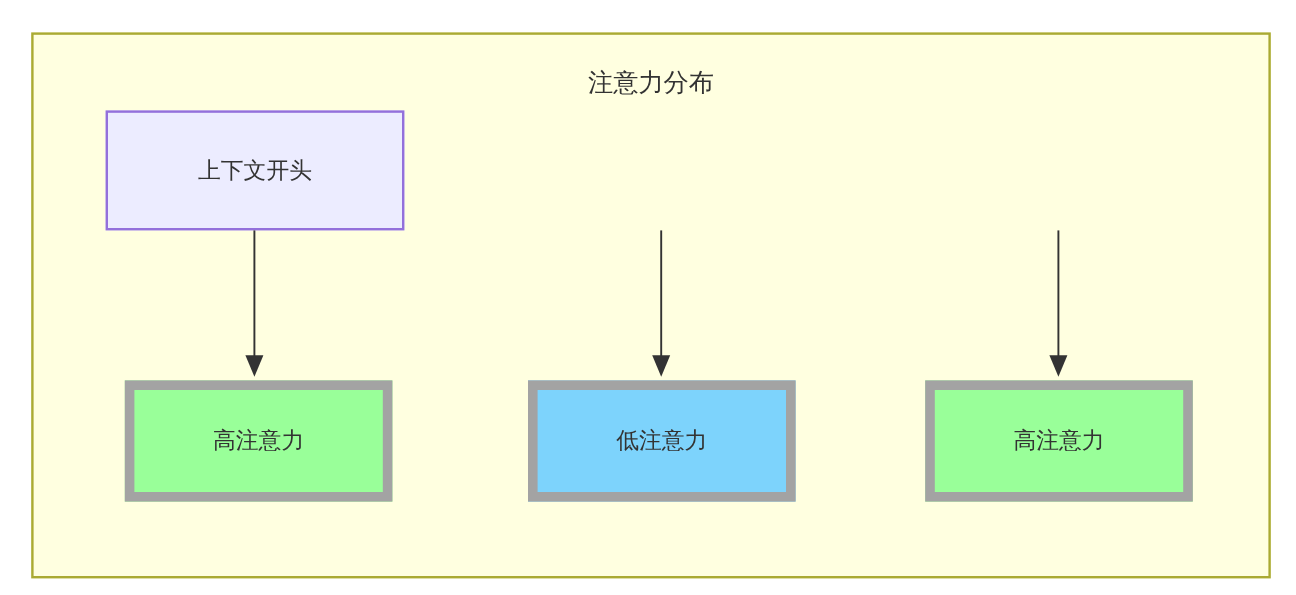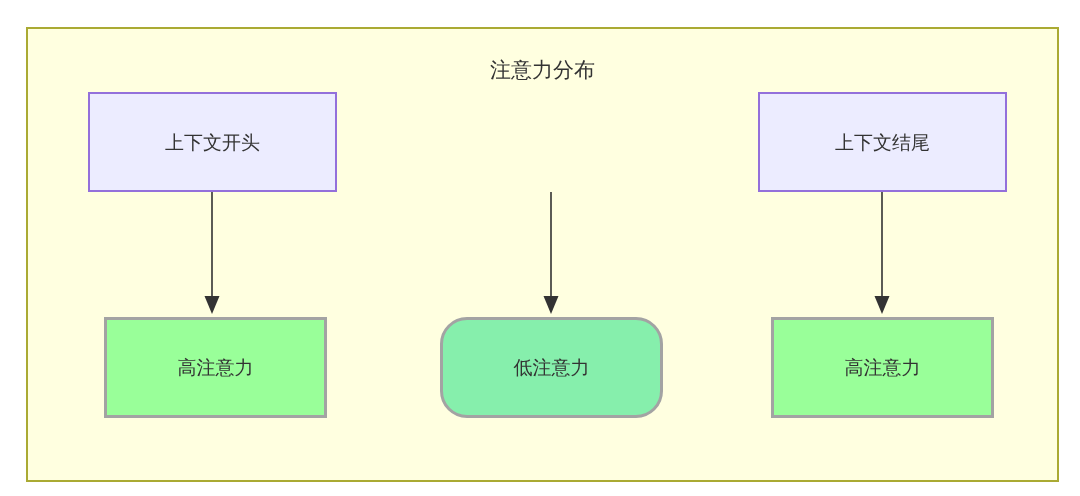--- a/index.html
+++ b/index.html
@@ -51,28 +51,27 @@
     line-height: 1;
     white-space: nowrap;
   }
   .node-source {
     background: #ececff;
     border: 2px solid #9370db;
     height: 100px;
   }
   .node-outcome {
     height: 101px;
-    border: 3px solid #a3a3a3;
+    border: 8px solid #a3a3a3;
   }
   .fill-high {
     background: #99ff99;
   }
   .fill-low {
-    background: #86efac;
-    border-radius: 27px;
+    background: #7dd3fc;
   }
   .edge {
     position: absolute;
     width: 26px;
   }
   .edge svg {
     display: block;
     overflow: visible;
   }
 </style>
@@ -105,23 +104,20 @@
     <svg width="26" height="123" viewBox="0 0 26 123">
       <line x1="13" y1="0" x2="13" y2="110" stroke="#333333" stroke-width="1.6"></line>
       <polygon points="13,122 5.5,104 20.5,104" fill="#333333"></polygon>
     </svg>
   </div>
 
   <div class="node node-outcome fill-low" style="left:440px; top:317px; width:223px;">
     <span>低注意力</span>
   </div>
 
-  <div class="node node-source" style="left:758px; top:92px; width:249px;">
-    <span>上下文结尾</span>
-  </div>
 
   <div class="edge" style="left:869px; top:192px; height:123px;">
     <svg width="26" height="123" viewBox="0 0 26 123">
       <line x1="13" y1="0" x2="13" y2="110" stroke="#333333" stroke-width="1.6"></line>
       <polygon points="13,122 5.5,104 20.5,104" fill="#333333"></polygon>
     </svg>
   </div>
 
   <div class="node node-outcome fill-high" style="left:771px; top:317px; width:223px;">
     <span>高注意力</span>

